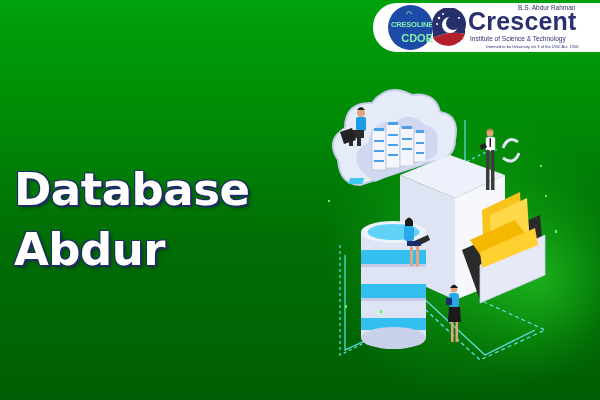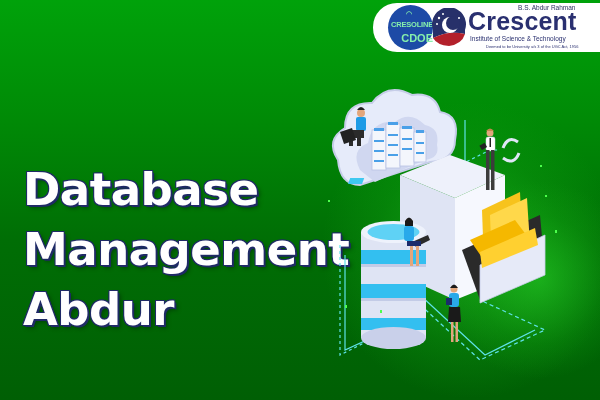--- a/index.html
+++ b/index.html
@@ -11,21 +11,21 @@
   .glow {
     position: absolute; border-radius: 50%;
     background: radial-gradient(circle, rgba(40,210,40,0.55) 0%, rgba(20,170,20,0.25) 45%, rgba(0,120,0,0) 70%);
   }
   .title {
     position: absolute; left: 14px; top: 160px; margin: 0;
     font-family: "DejaVu Sans", sans-serif; font-weight: bold;
     font-size: 45px; line-height: 60px; color: #ffffff; letter-spacing: -0.5px;
     text-shadow: 2px 2px 0 #1f2a66, -1px -1px 0 #1f2a66, 1px -1px 0 #1f2a66, -1px 1px 0 #1f2a66, 3px 3px 4px rgba(0,0,0,0.35);
   }
-  .title span { display: block; margin-left: 9px; }
+  .title span { display: block; }
 
   .logo-bar {
     position: absolute; left: 373px; top: 3px; width: 240px; height: 49px;
     background: #ffffff; border-radius: 24px 0 0 24px;
   }
   .cdoe-badge {
     position: absolute; left: 388px; top: 5px; width: 45px; height: 45px; border-radius: 50%;
     background: #1d4aa6; color: #86efac; text-align: right;
     font-family: "Liberation Sans", sans-serif; font-weight: bold;
   }
@@ -46,21 +46,20 @@
 </head>
 <body>
 
 <div class="banner">
 
   <div class="glow" style="left:320px;top:100px;width:300px;height:300px;"></div>
   <div class="glow" style="left:440px;top:180px;width:200px;height:200px;"></div>
 
   <h1 class="title">
     <span>Database</span>
-    <span>Management</span>
     <span>Abdur</span>
   </h1>
 
   <div class="logo-bar"></div>
   <div class="cdoe-badge">
     <span class="wifi">◠</span>
     <div class="l1">CRESOLINE</div>
     <div class="l2">CDOE</div>
   </div>
   <svg class="crescent-emblem" viewBox="0 0 38 40">

